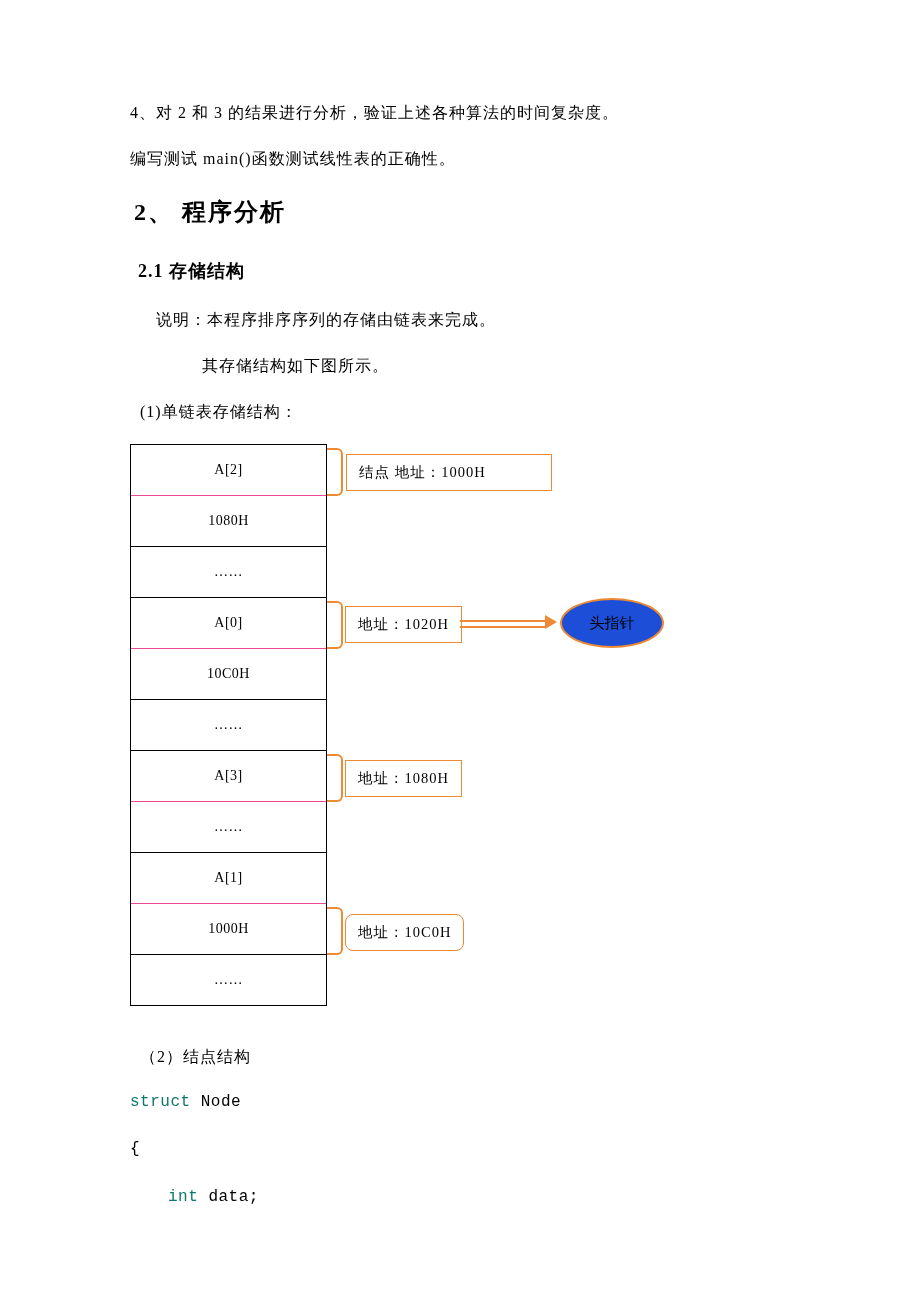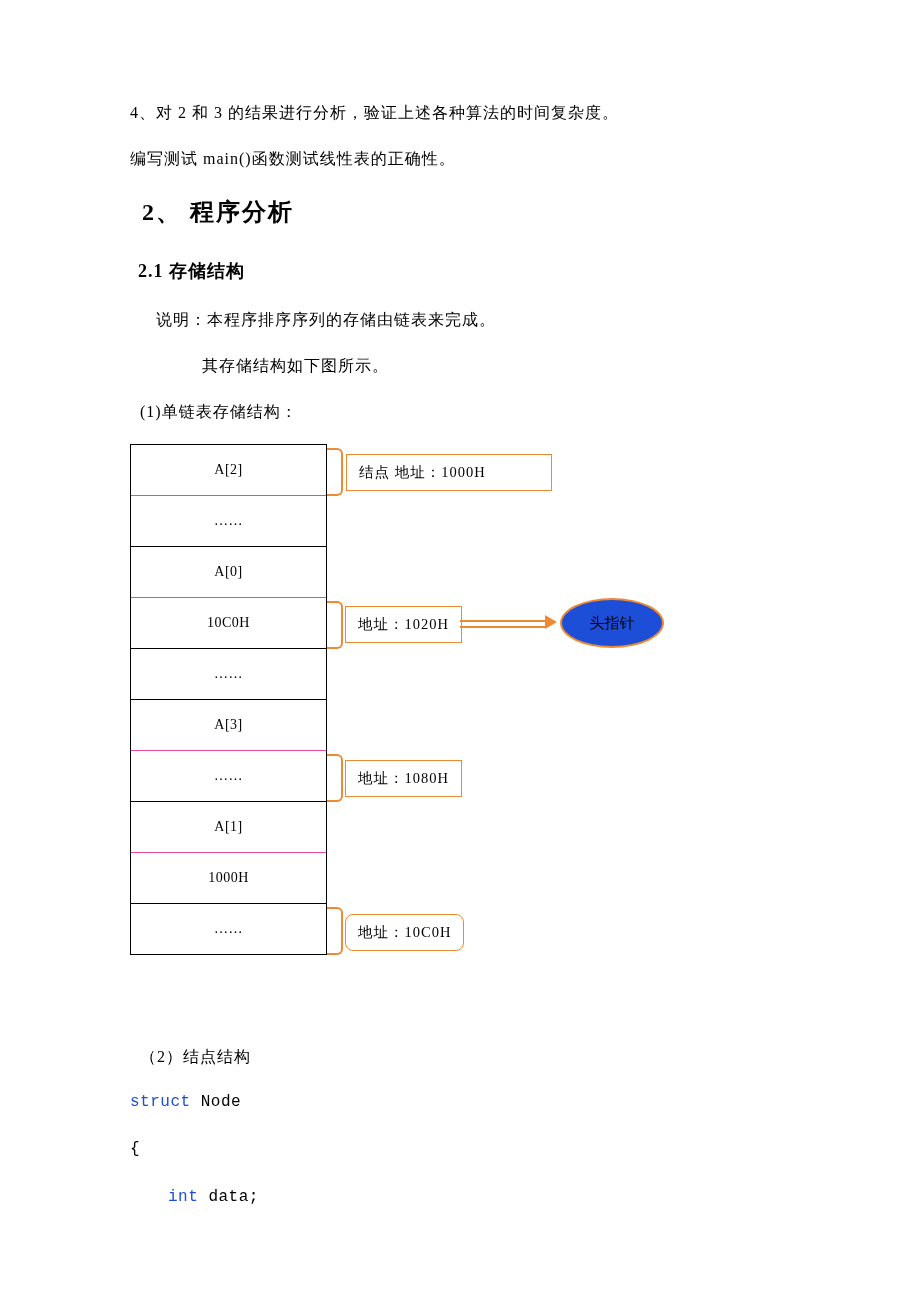--- a/index.html
+++ b/index.html
@@ -15,21 +15,21 @@
     font-size: 16px;
     line-height: 1.6;
   }
   .para {
     margin: 0 0 20px 0;
     letter-spacing: 1px;
   }
   .h2 {
     font-size: 24px;
     font-weight: bold;
-    margin: 22px 0 25px 12px;
+    margin: 22px 0 25px 4px;
     letter-spacing: 2px;
   }
   .h3 {
     font-size: 18px;
     font-weight: bold;
     margin: 14px 0 22px 8px;
     letter-spacing: 1px;
   }
   .indent1 { margin-left: 26px; }
   .indent2 { margin-left: 72px; }
@@ -110,21 +110,21 @@
     font-size: 15px;
   }
 
   
   .code {
     font-family: "Courier New", monospace;
     font-size: 16px;
     letter-spacing: 0.5px;
   }
   .code-line { margin: 0 0 22px 0; }
-  .kw { color: #1d4ed8; }
+  .kw { color: #0f766e; }
 </style>
 </head>
 <body>
 
 <div class="page">
 
   <p class="para">4、对 2 和 3 的结果进行分析，验证上述各种算法的时间复杂度。</p>
 
   <p class="para">编写测试 main()函数测试线性表的正确性。</p>
 
@@ -133,20 +133,21 @@
   <div class="h3">2.1 存储结构</div>
 
   <p class="para indent1">说明：本程序排序序列的存储由链表来完成。</p>
   <p class="para indent2">其存储结构如下图所示。</p>
   <p class="para indent-small">(1)单链表存储结构：</p>
 
   <div class="diagram">
     <div class="cell-stack">
       <div class="pair">
         <div class="cell">A[2]</div>
+        <div class="cell">1080H</div>
       </div>
       <div class="cell">……</div>
       <div class="pair">
         <div class="cell">A[0]</div>
         <div class="cell">10C0H</div>
       </div>
       <div class="cell">……</div>
       <div class="pair">
         <div class="cell">A[3]</div>
       </div>

